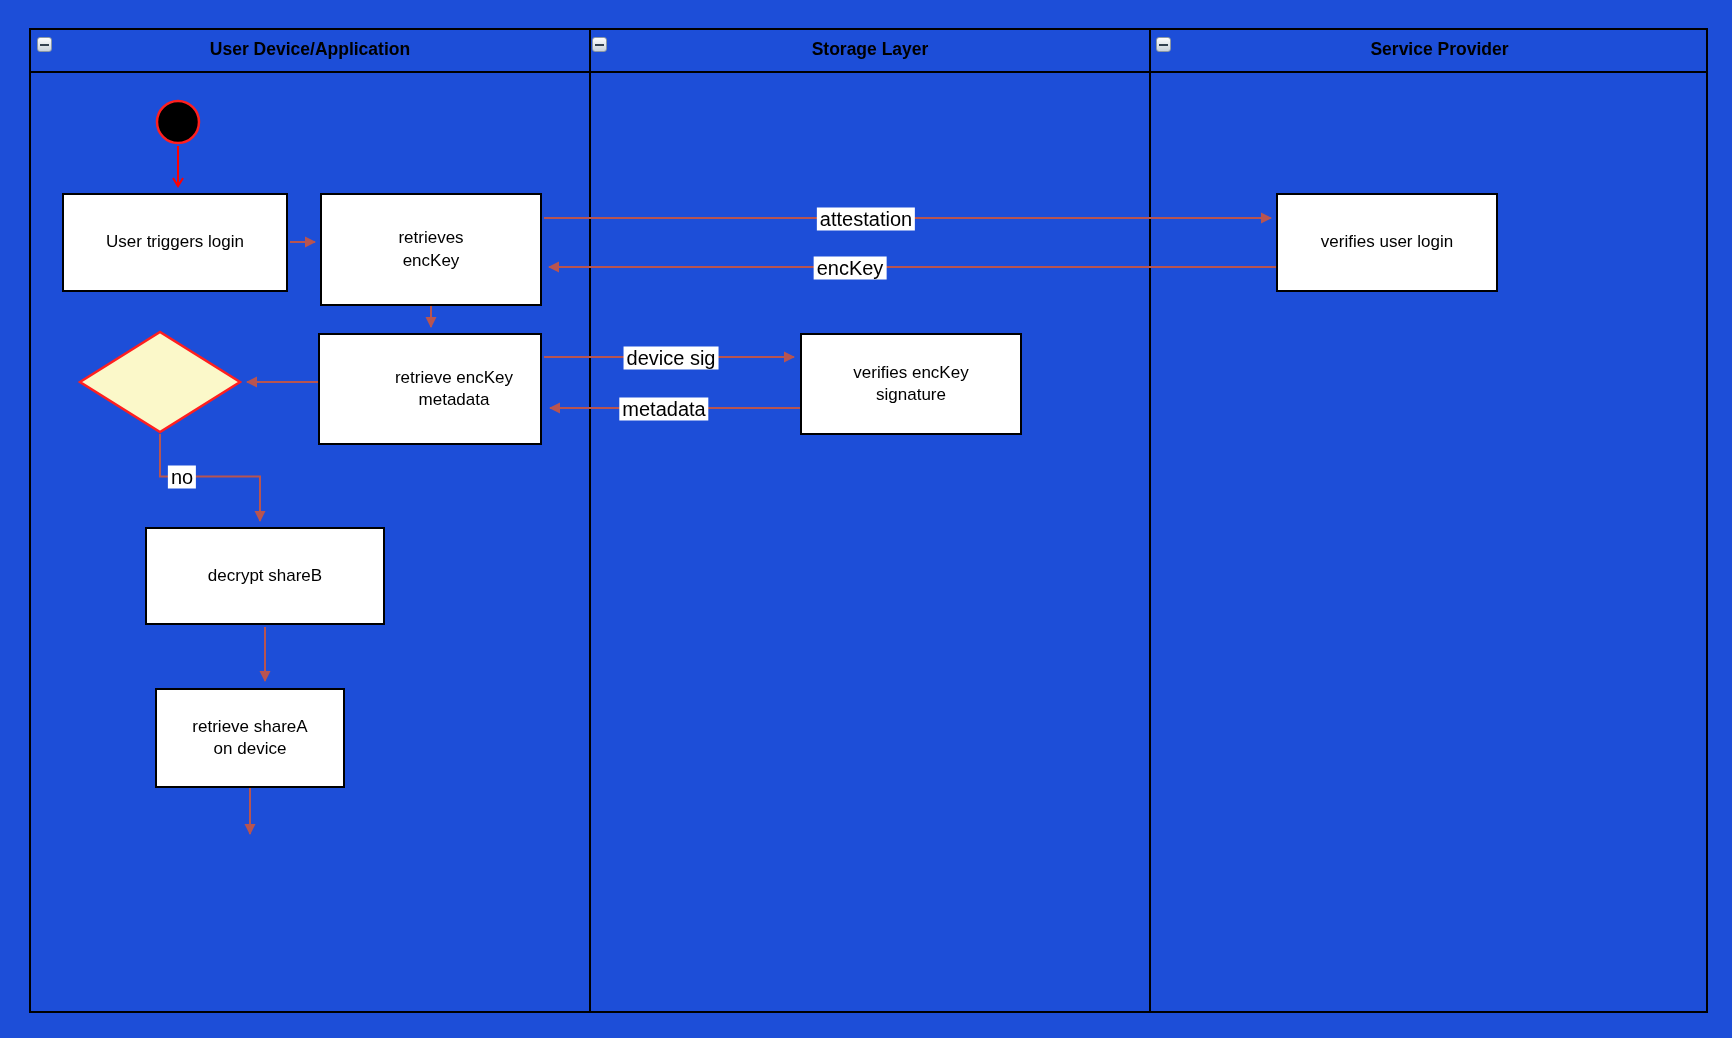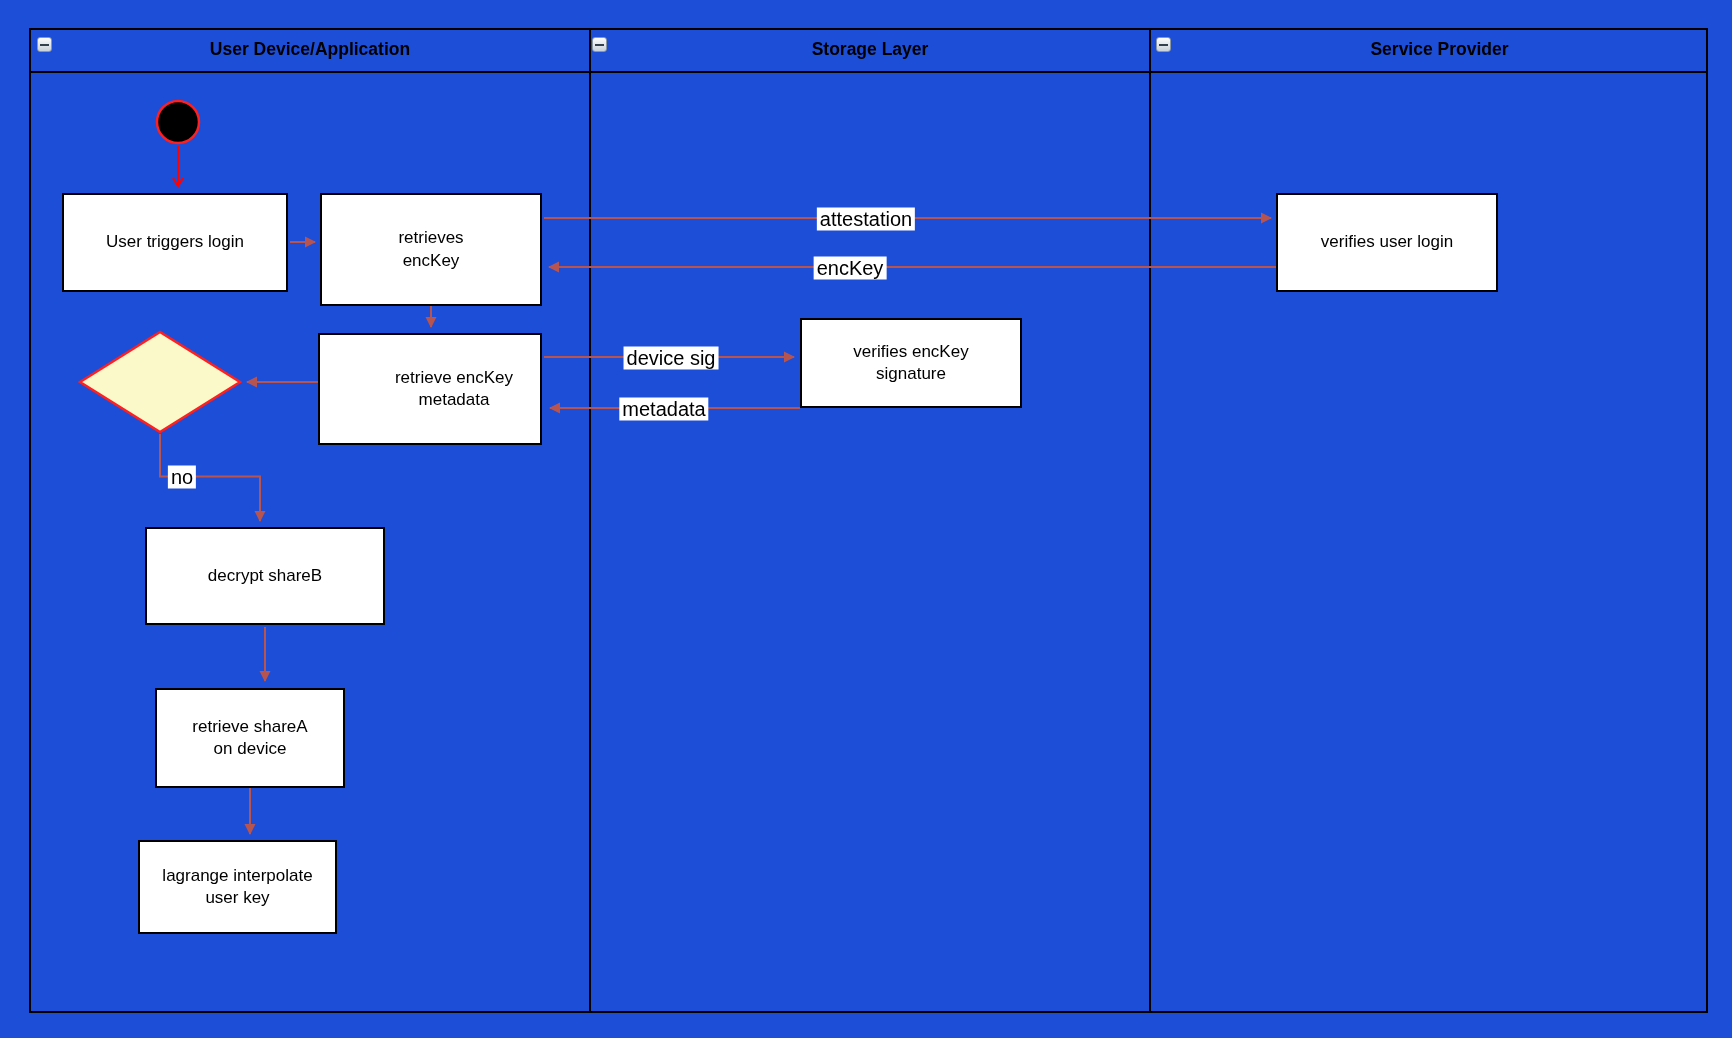--- a/index.html
+++ b/index.html
@@ -30,21 +30,21 @@
     background:#fff;border:2px solid #000;box-sizing:border-box;
     display:flex;align-items:center;justify-content:center;
     text-align:center;font-size:17px;line-height:1.32;white-space:pre-line;
   }
   #n-login   {left:62px;  top:193px; width:226px; height:99px;}
   #n-retkey  {left:320px; top:193px; width:222px; height:113px;}
   #n-meta    {left:318px; top:333px; width:224px; height:112px;padding-left:48px;}
   #n-decrypt {left:145px; top:527px; width:240px; height:98px;}
   #n-sharea  {left:155px; top:688px; width:190px; height:100px;}
   #n-lagrange{left:138px; top:840px; width:199px; height:94px;}
-  #n-versig  {left:800px; top:318px; width:222px; height:90px;}
+  #n-versig  {left:800px; top:333px; width:222px; height:102px;}
   #n-verlogin{left:1276px;top:193px; width:222px; height:99px;}
   .decision-label{
     left:82px;top:337px;width:156px;height:90px;
     display:flex;align-items:center;justify-content:center;
     text-align:center;font-size:17px;line-height:1.32;white-space:pre-line;
   }
   .elabel{
     transform:translate(-50%,-50%);background:#fff;padding:0 3px;
     font-size:20px;white-space:nowrap;
   }
@@ -107,22 +107,20 @@
   </svg>
 
   <div class="abs node" id="n-login">User triggers login</div>
   <div class="abs node" id="n-retkey">retrieves
 encKey</div>
   <div class="abs node" id="n-meta">retrieve encKey
 metadata</div>
   <div class="abs node" id="n-decrypt">decrypt shareB</div>
   <div class="abs node" id="n-sharea">retrieve shareA
 on device</div>
-  <div class="abs node" id="n-lagrange">lagrange interpolate
-user key</div>
   <div class="abs node" id="n-versig">verifies encKey
 signature</div>
   <div class="abs node" id="n-verlogin">verifies user login</div>
 
 
   <span class="abs elabel" id="el-attestation">attestation</span>
   <span class="abs elabel" id="el-enckey">encKey</span>
   <span class="abs elabel" id="el-sig">device sig</span>
   <span class="abs elabel" id="el-metadata">metadata</span>
   <span class="abs elabel" id="el-no">no</span>

